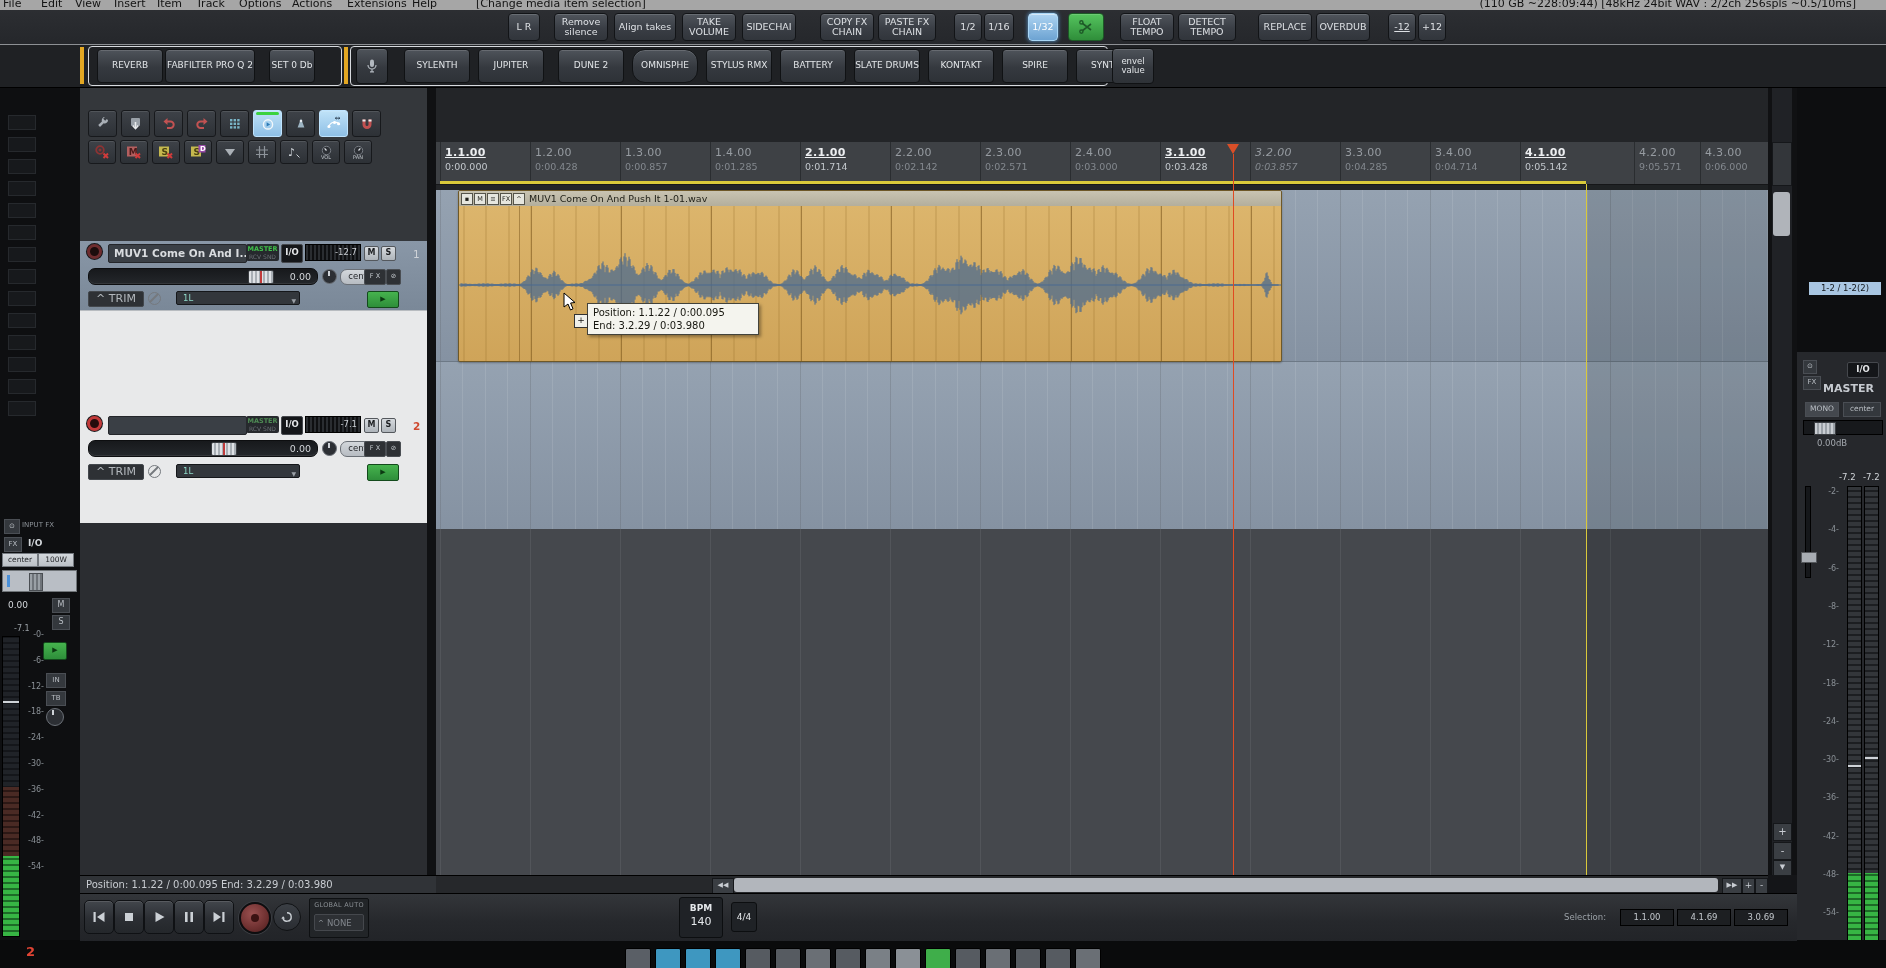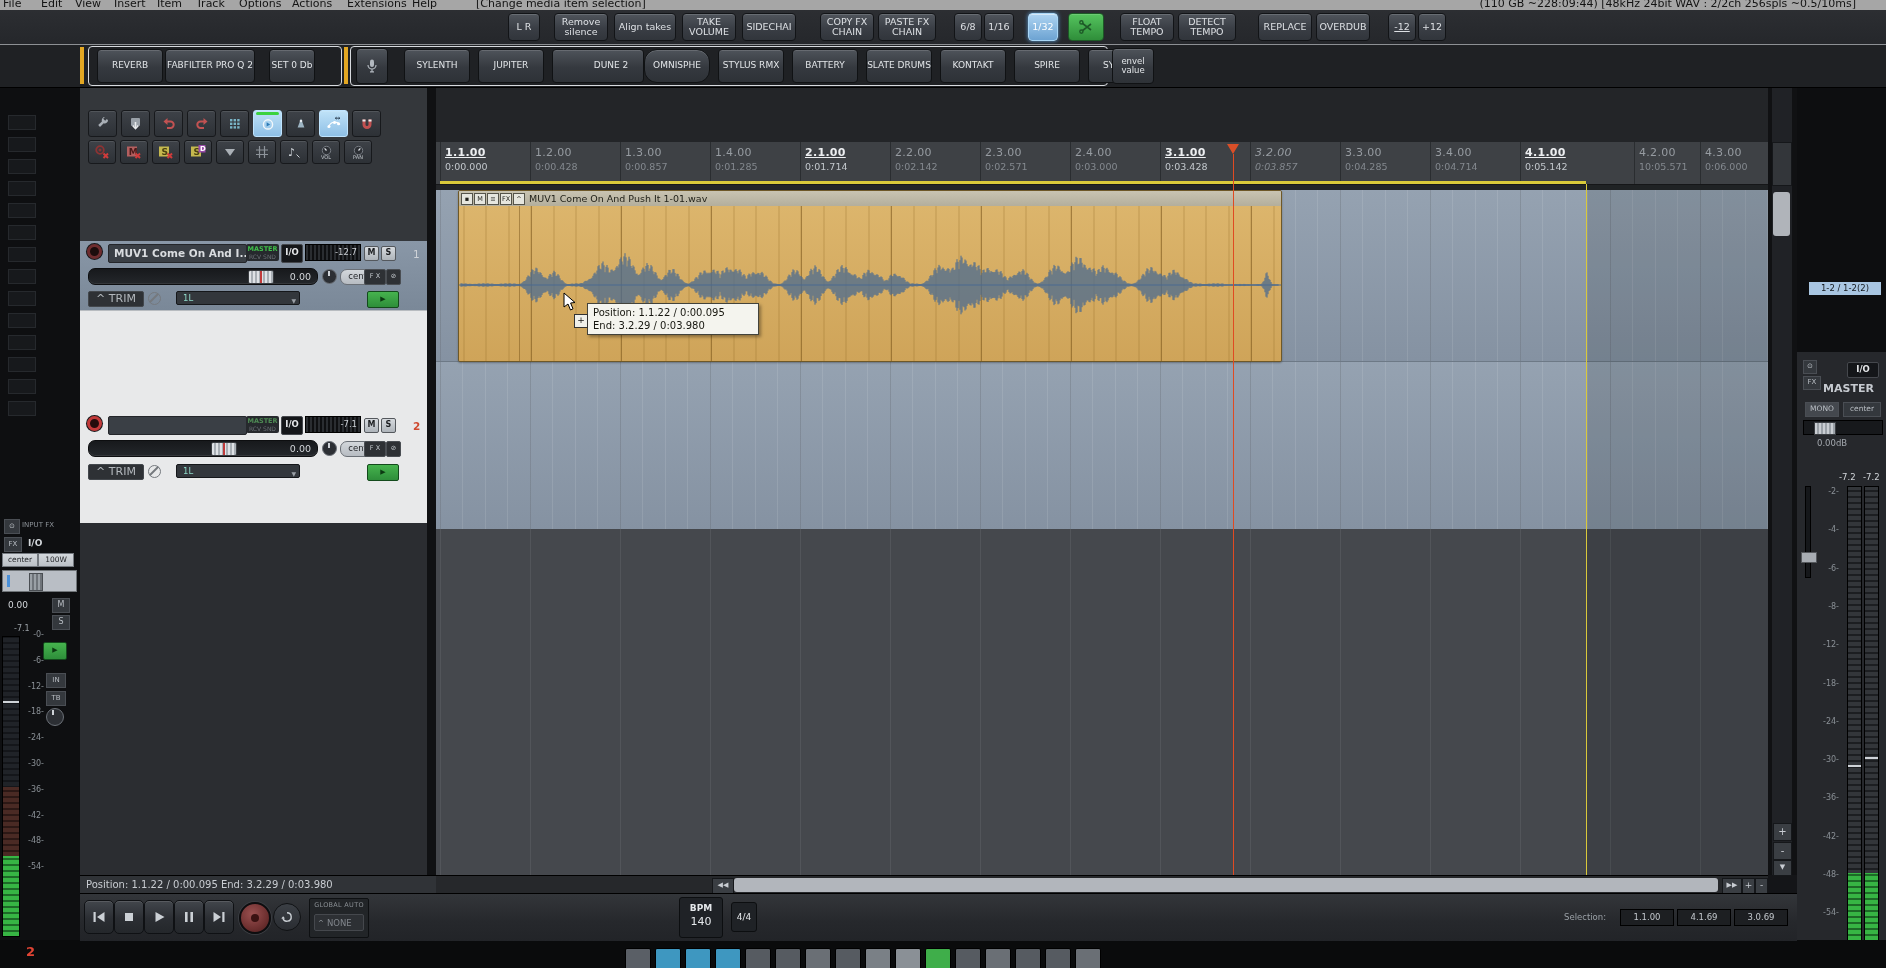--- a/index.html
+++ b/index.html
@@ -102,21 +102,21 @@
 
 <div id="toolbar1">
     <div id="tb1">
       <div class="tbtn1" style="width: 30px; margin-left: 0px;">L R</div>
       <div class="tbtn1" style="width: 52px; margin-left: 14px;">Remove silence</div>
       <div class="tbtn1" style="width: 60px; margin-left: 6px;">Align takes</div>
       <div class="tbtn1" style="width: 52px; margin-left: 6px;">TAKE VOLUME</div>
       <div class="tbtn1" style="width: 52px; margin-left: 6px;">SIDECHAI</div>
       <div class="tbtn1" style="width: 52px; margin-left: 24px;">COPY FX CHAIN</div>
       <div class="tbtn1" style="width: 56px; margin-left: 4px;">PASTE FX CHAIN</div>
-      <div class="tbtn1" style="width: 26px; margin-left: 18px;">6/8</div>
+      <div class="tbtn1" style="width: 26px; margin-left: 18px;">1/2</div>
       <div class="tbtn1" style="width: 28px; margin-left: 2px;">1/16</div>
       <div class="tbtn1 active" style="width: 28px; margin-left: 14px;">1/32</div>
       <div class="tbtn1 grn" style="width: 34px; margin-left: 10px;">
         <svg width="16" height="16" viewBox="0 0 16 16">
           <path d="M4 4l9 7M4 12l9-7" stroke="#1e5a28" stroke-width="1.6" fill="none"></path>
           <circle cx="3.4" cy="3.4" r="1.6" fill="none" stroke="#1e5a28" stroke-width="1.4"></circle>
           <circle cx="3.4" cy="12.6" r="1.6" fill="none" stroke="#1e5a28" stroke-width="1.4"></circle>
         </svg>
       </div>
       <div class="tbtn1" style="width: 52px; margin-left: 16px;">FLOAT TEMPO</div>
@@ -138,22 +138,22 @@
   <div class="ybar" style="left:344px"></div>
   <div class="fxgroup" id="fxg2" style="left:350px;width:756px">
     <div class="fxbtn" style="width:30px;height:34px;margin-left:5px">
       <svg width="16" height="16" viewBox="0 0 16 16">
           <rect x="6" y="1.5" width="4" height="7.5" rx="2" fill="#b3b9c0"></rect>
           <path d="M4 7a4 4 0 0 0 8 0M8 11v2.5M6 13.8h4" stroke="#b3b9c0" fill="none" stroke-width="1.2"></path>
         </svg>
     </div>
   <div class="fxbtn" style="width: 64px; margin-left: 16px;">SYLENTH</div>
       <div class="fxbtn" style="width: 64px; margin-left: 8px;">JUPITER</div>
-      <div class="fxbtn" style="width: 64px; margin-left: 8px; padding-left: 26px;">DUNE 2</div>
-      <div class="fxbtn" style="width: 64px;  border-radius: 13px;">OMNISPHE</div>
+      <div class="fxbtn" style="width: 64px; margin-left: 14px;">DUNE 2</div>
+      <div class="fxbtn" style="width: 64px; margin-left: 8px; border-radius: 13px;">OMNISPHE</div>
       <div class="fxbtn" style="width: 64px; margin-left: 8px;">STYLUS RMX</div>
       <div class="fxbtn" style="width: 64px; margin-left: 8px;">BATTERY</div>
       <div class="fxbtn" style="width: 64px; margin-left: 8px;">SLATE DRUMS</div>
       <div class="fxbtn" style="width: 64px; margin-left: 8px;">KONTAKT</div>
       <div class="fxbtn" style="width: 64px; margin-left: 8px;">SPIRE</div>
       <div class="fxbtn" style="width: 64px; margin-left: 8px;">SYNTH1</div>
     </div>
   <div class="fxbtn" id="envbtn" style="position:absolute;left:1112px;top:3px;width:40px;height:34px;font-size:8.5px">envel value</div>
 </div>
 
@@ -446,21 +446,21 @@
       <div class="tick" style="left: 994px;">
         <div class="b">3.4.00</div>
         <div class="t">0:04.714</div>
       </div>
       <div class="tick major" style="left: 1084px;">
         <div class="b">4.1.00</div>
         <div class="t">0:05.142</div>
       </div>
       <div class="tick" style="left: 1174px; margin-left: 24px;">
         <div class="b">4.2.00</div>
-        <div class="t">10:05.571</div>
+        <div class="t">9:05.571</div>
       </div>
       <div class="tick" style="left: 1264px;">
         <div class="b">4.3.00</div>
         <div class="t">0:06.000</div>
       </div>
     </div>
   <div style="position:absolute;left:4px;top:95px;width:1146px;height:3px;background:#d9c93a"></div>
   <div class="lane" style="top:104px;height:171px"></div>
   <div class="lane" style="top:275px;height:168px;border-top:1px solid #6d7986"></div>
   <div id="emptyarea" style="top:443px;height:346px"></div>

